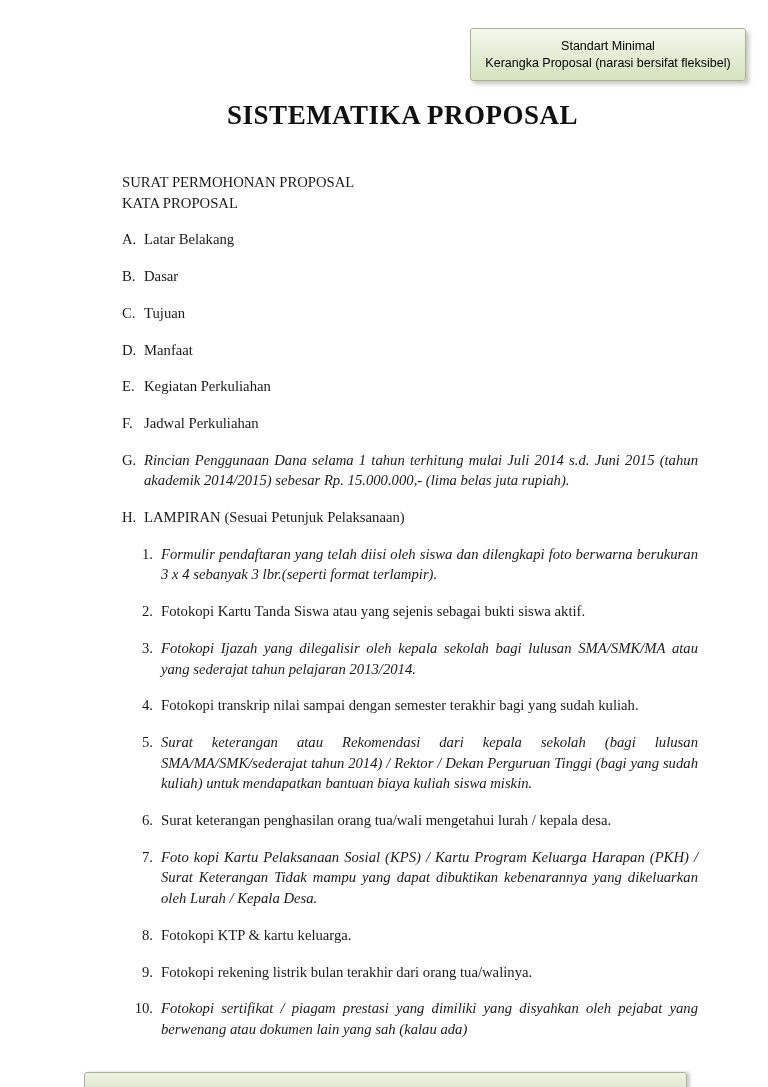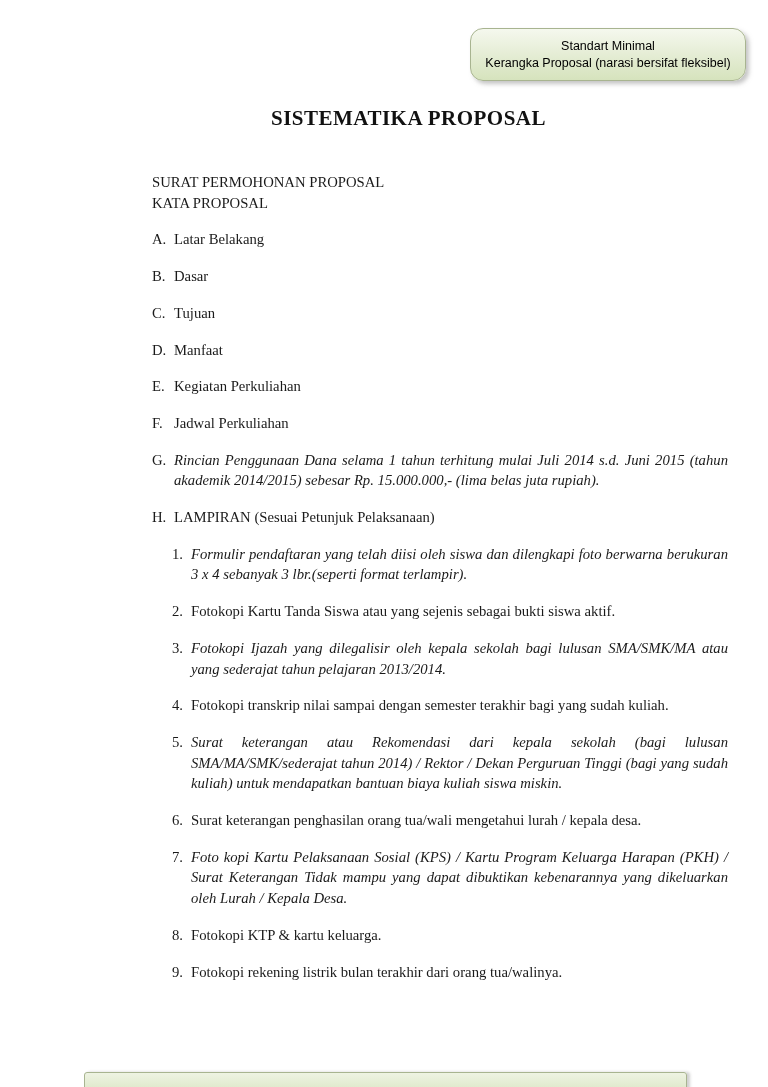--- a/index.html
+++ b/index.html
@@ -17,48 +17,48 @@
   }
 
   
   .note-box {
     position: absolute;
     left: 470px; top: 28px;
     width: 276px; height: 53px;
     box-sizing: border-box;
     background: linear-gradient(180deg, #f5f8ee 0%, #e5edd5 50%, #d6e3bd 100%);
     border: 1px solid #a8b490;
-    border-radius: 13px;
+    border-radius: 3px;
     box-shadow: 3px 3px 4px rgba(150,150,150,0.55);
     font-family: "Liberation Sans", "DejaVu Sans", sans-serif;
     font-size: 12.5px;
     line-height: 17px;
     text-align: center;
     color: #000000;
     padding: 9px 4px 0 4px;
   }
 
   
   .title {
     position: absolute;
     left: 115px; top: 100px;
     width: 575px;
-    margin: 6px;
+    margin: 0;
     text-align: center;
-    font-size: 21px;
+    font-size: 27px;
     font-weight: bold;
     letter-spacing: 0.5px;
     color: #111111;
     font-family: "Liberation Serif", "DejaVu Serif", serif;
   }
 
   
   .doc-body {
     position: absolute;
-    left: 152px; top: 172px;
+    left: 122px; top: 172px;
     width: 576px;
     font-size: 14.7px;
     line-height: 20.7px;
     color: #1a1a1a;
   }
   .plain-line { }
 
   .li { position: relative; }
   .li .txt { display: block; margin-top: 16px; }
   .li.letter { padding-left: 22px; }
@@ -158,18 +158,22 @@
       <span class="txt">Foto kopi Kartu Pelaksanaan Sosial (KPS) / Kartu Program Keluarga Harapan (PKH) / Surat Keterangan Tidak mampu yang dapat dibuktikan kebenarannya yang dikeluarkan oleh Lurah / Kepala Desa.</span>
     </div>
     <div class="li num">
       <span class="marker">8.</span>
       <span class="txt">Fotokopi KTP &amp; kartu keluarga.</span>
     </div>
     <div class="li num">
       <span class="marker">9.</span>
       <span class="txt">Fotokopi rekening listrik bulan terakhir dari orang tua/walinya.</span>
     </div>
+    <div class="li num justify">
+      <span class="marker">10.</span>
+      <span class="txt">Fotokopi sertifikat / piagam prestasi yang dimiliki yang disyahkan oleh pejabat yang berwenang atau dokumen lain yang sah (kalau ada)</span>
+    </div>
 
   </div>
 
   <div class="bottom-strip"></div>
 
 </div>
 
 </body></html>

